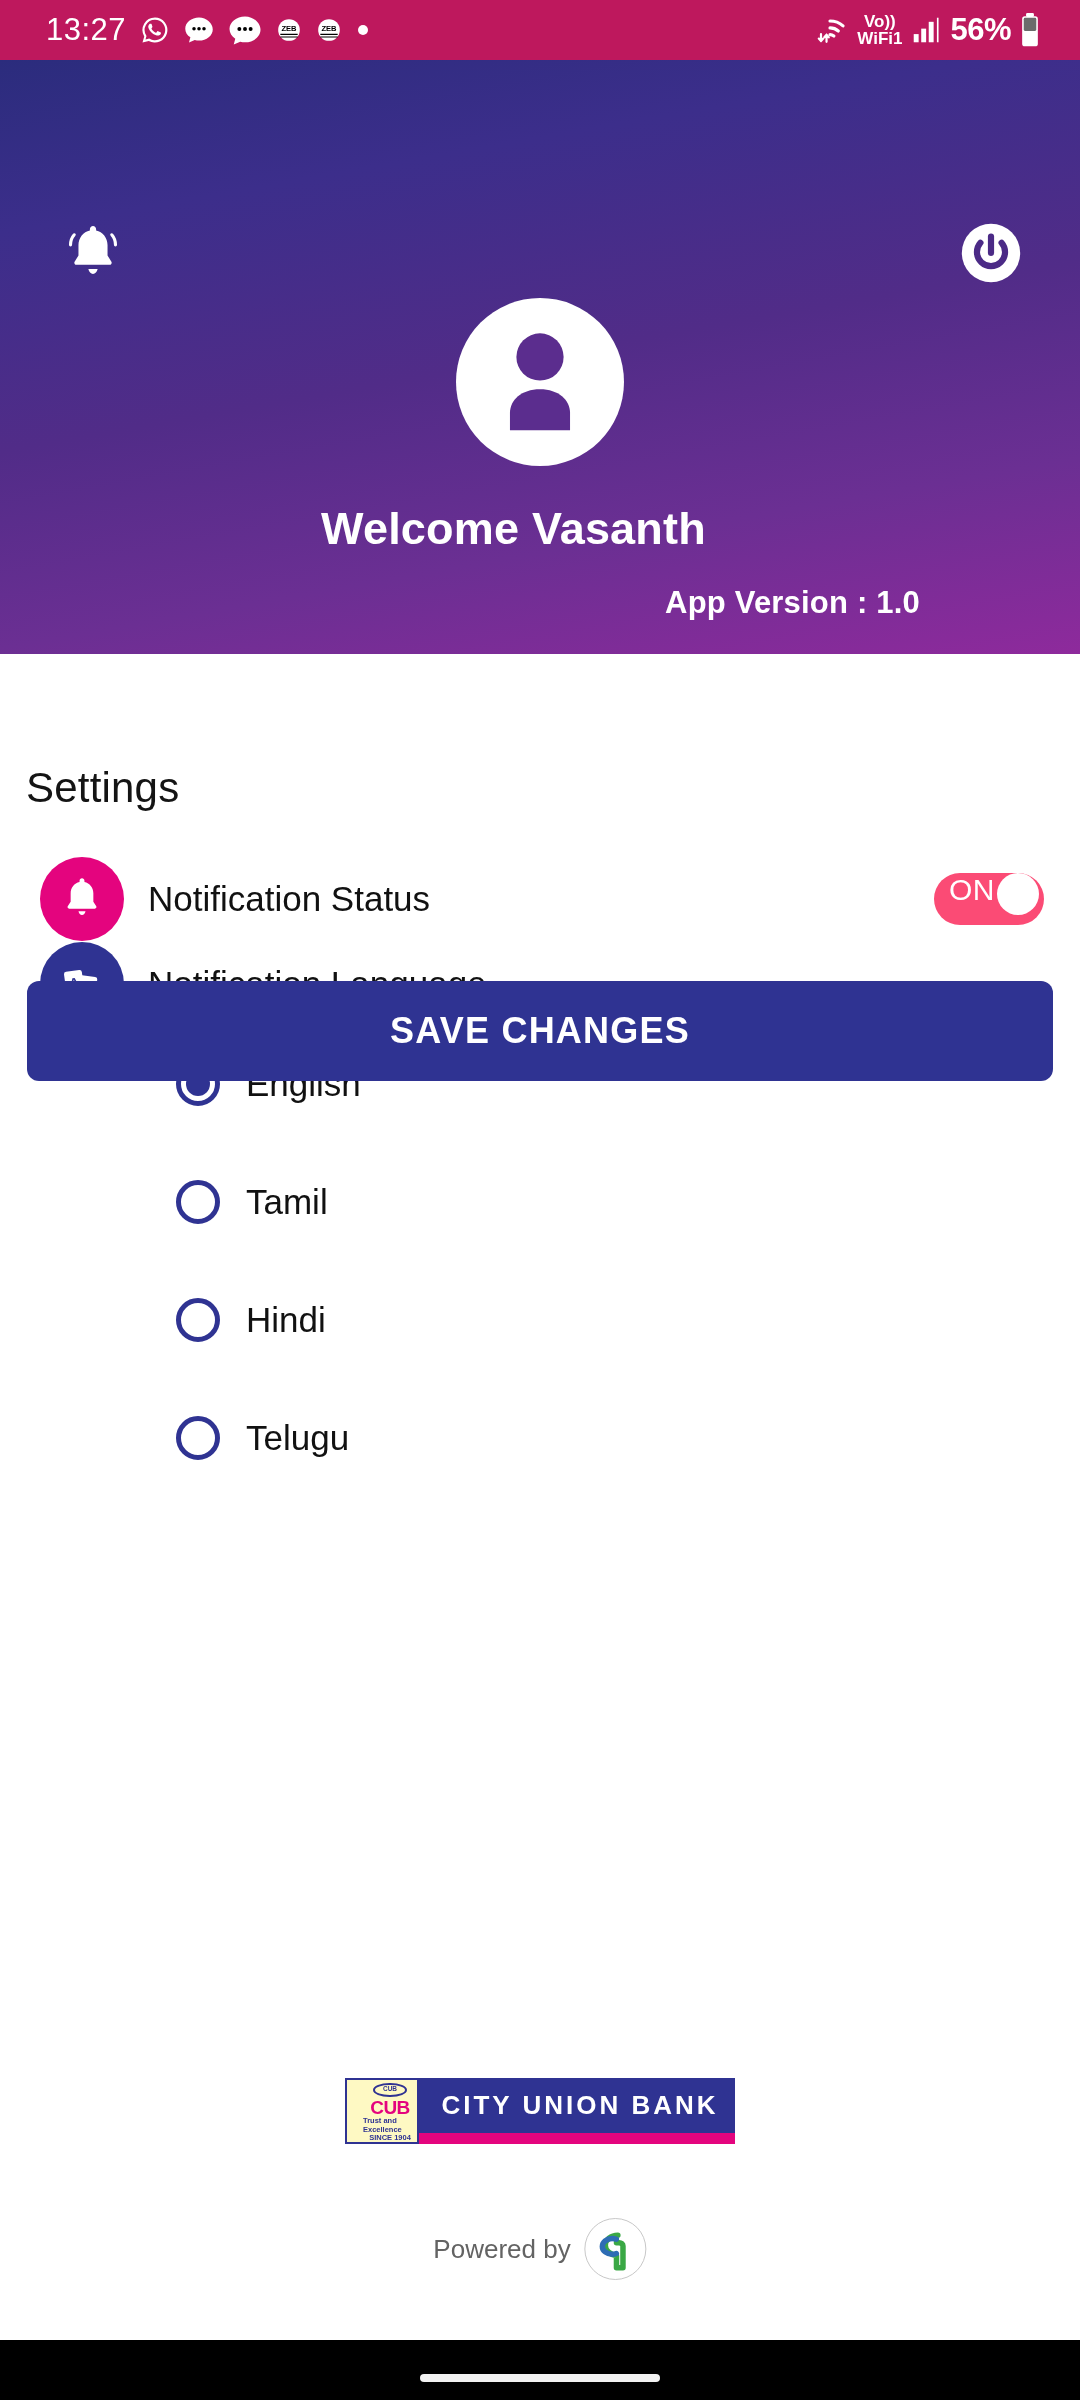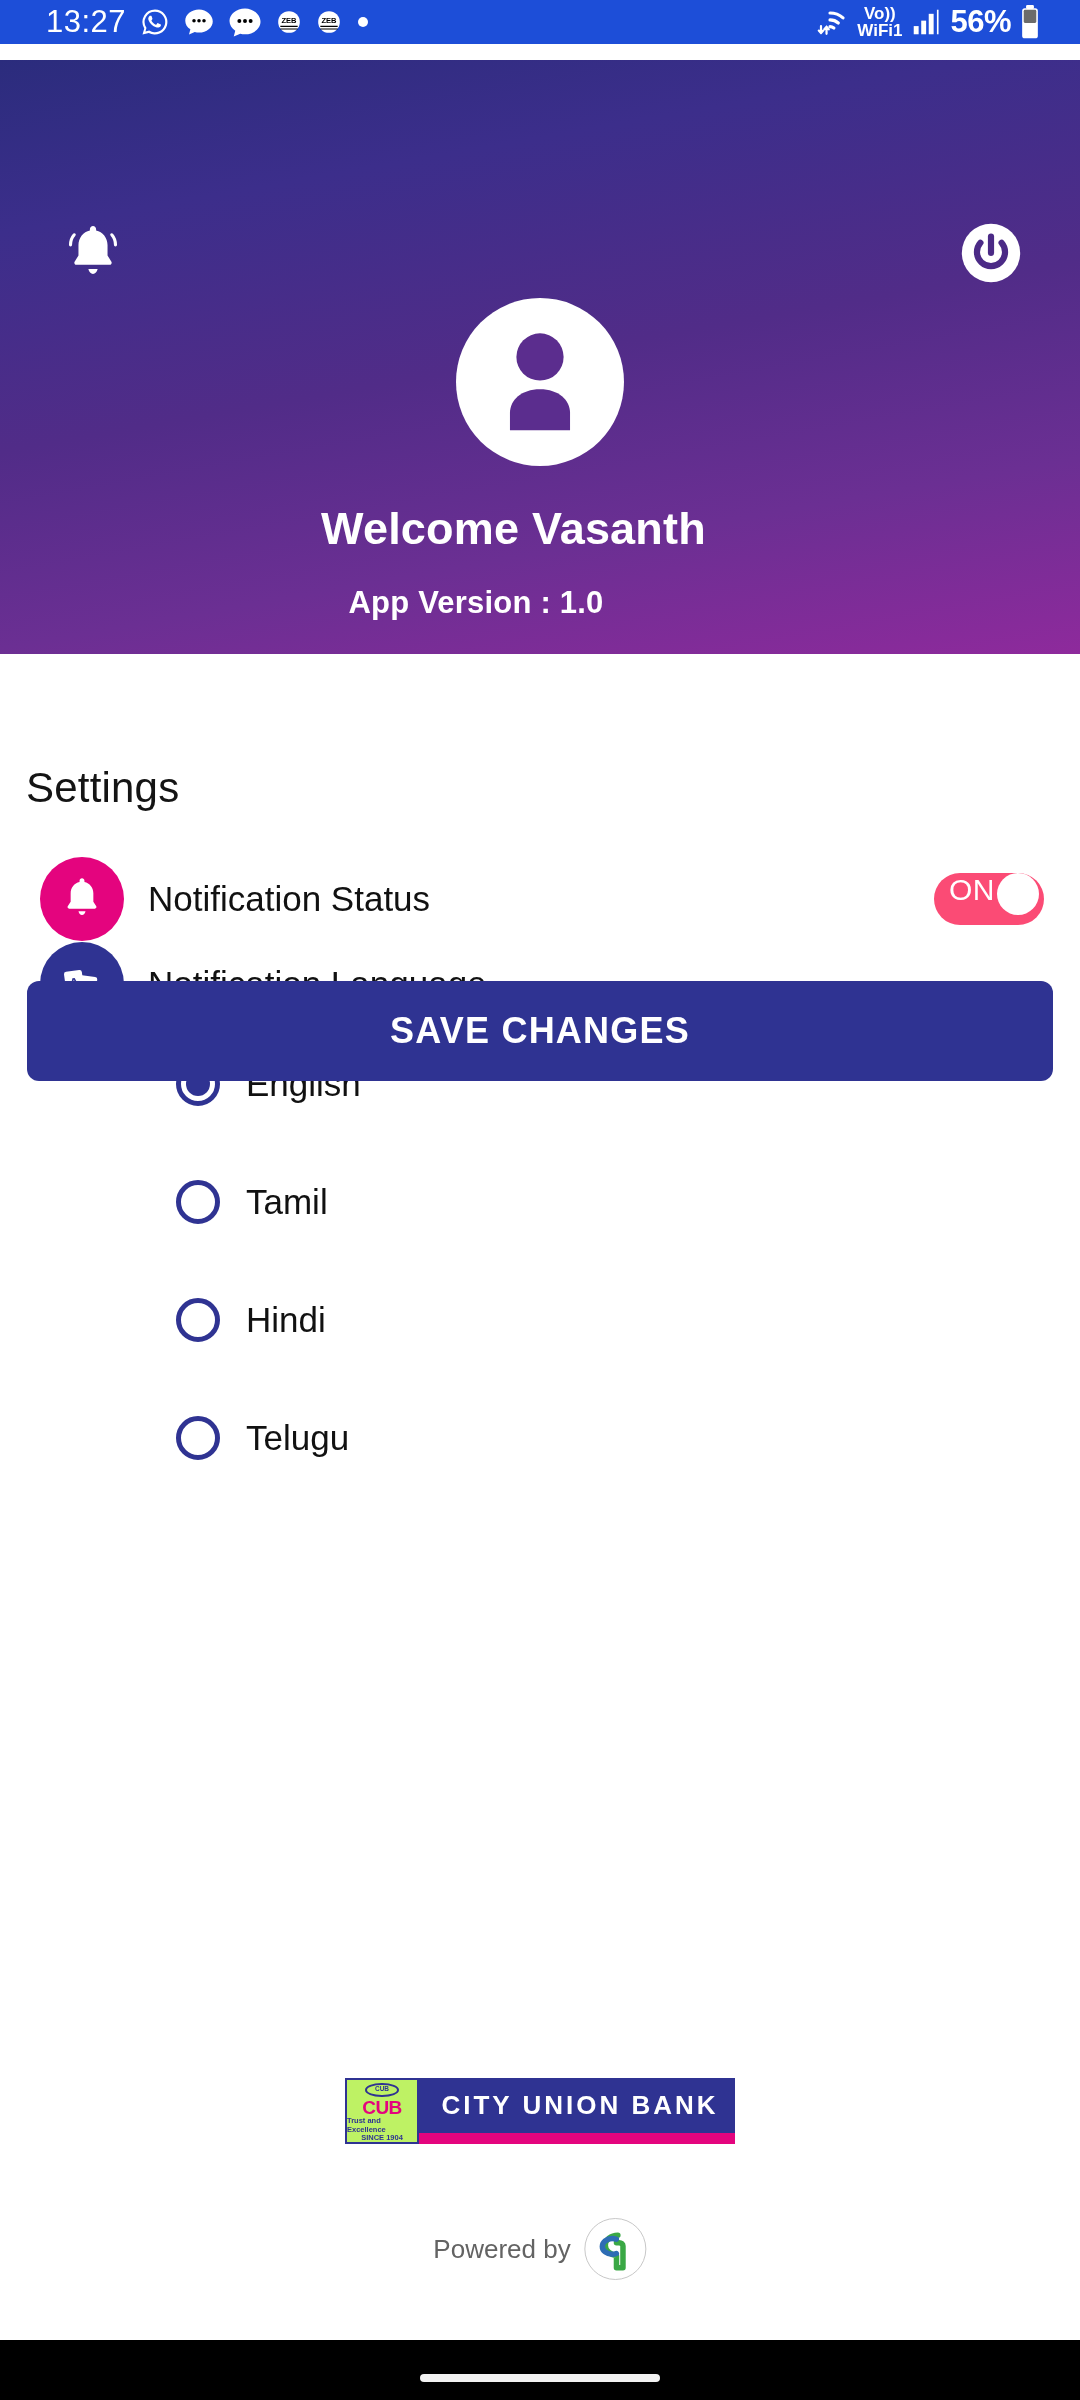--- a/index.html
+++ b/index.html
@@ -6,22 +6,22 @@
   html, body {
     width:1080px; height:2400px;
     background:#000;
     font-family:"Liberation Sans", sans-serif;
     overflow:hidden;
   }
   .phone { position:relative; width:1080px; height:2400px; background:#ffffff; }
 
   
   .statusbar {
-    position:absolute; top:0; left:0; width:1080px; height:44px;
-    background:#1d4ed8; color:#ffffff;
+    position:absolute; top:0; left:0; width:1080px; height:60px;
+    background:#be185d; color:#ffffff;
     display:flex; align-items:center;
   }
   .sb-left { display:flex; align-items:center; gap:14px; padding-left:46px; }
   .sb-time { font-size:31px; font-weight:400; letter-spacing:0.5px; }
   .sb-right { margin-left:auto; display:flex; align-items:center; gap:9px; padding-right:40px; }
   .sb-batt-text { font-size:31px; font-weight:700; letter-spacing:-0.5px; }
   .ic { display:inline-block; line-height:0; }
 
   
   .header {
@@ -34,21 +34,21 @@
   .avatar {
     position:absolute; left:50%; top:238px; transform:translateX(-50%);
     width:168px; height:168px; border-radius:50%; background:#ffffff;
     display:flex; align-items:center; justify-content:center;
   }
   .welcome {
     position:absolute; left:0; top:443px; width:1027px; text-align:center;
     color:#ffffff; font-size:45px; font-weight:700; letter-spacing:0.2px;
   }
   .appver {
-    position:absolute; left:16px; top:525px; width:920px; text-align:center;
+    position:absolute; left:0; top:525px; width:920px; text-align:right;
     color:#ffffff; font-size:31px; font-weight:700; letter-spacing:0.2px;
   }
 
   
   .body-area { position:absolute; top:654px; left:0; width:1080px; bottom:0; background:#ffffff; }
 
   .settings-title {
     position:absolute; left:26px; top:110px;
     font-size:42px; font-weight:400; color:#141414; letter-spacing:0.2px;
   }
@@ -86,23 +86,24 @@
     color:#ffffff; font-size:36px; font-weight:700; letter-spacing:1.2px;
     display:flex; align-items:center; justify-content:center; cursor:pointer;
   }
 
   
   .cub-logo {
     position:absolute; left:50%; top:2078px; transform:translateX(-50%);
     display:flex; align-items:stretch; height:66px;
   }
   .cub-box {
-    width:74px; background:#bef264; border:2px solid #2f3392;
+    width:74px; background:#fef9c3; border:2px solid #2f3392;
     display:flex; flex-direction:column; align-items:center; justify-content:space-between;
     padding-top:3px;
+    padding-left:16px;
   }
   .cub-emblem {
     width:34px; height:34px; border-radius:50%; border:2px solid #2f3392;
     display:flex; align-items:flex-end; justify-content:center; position:relative; overflow:hidden;
   }
   .cub-word { font-size:19px; font-weight:700; color:#e4047e; line-height:1; margin-top:1px; letter-spacing:-0.5px; }
   .cub-tag { font-size:7.5px; font-weight:700; color:#2f3392; line-height:1.1; }
   .cub-since { font-size:7.5px; font-weight:700; color:#2f3392; line-height:1.1; }
   .cub-band { width:316px; display:flex; flex-direction:column; }
   .cub-band-main {

